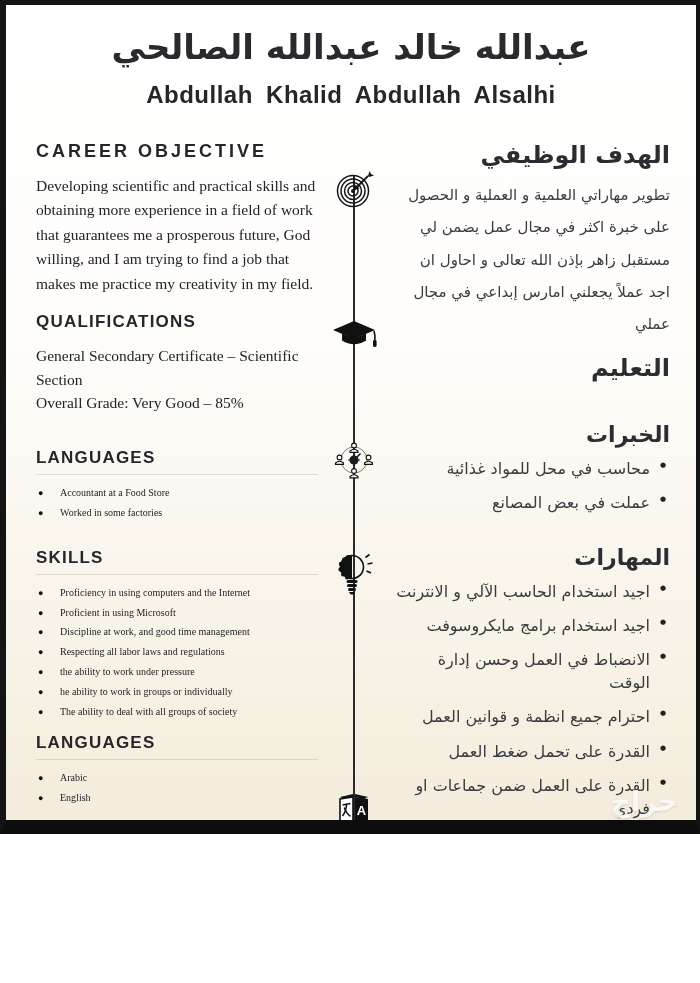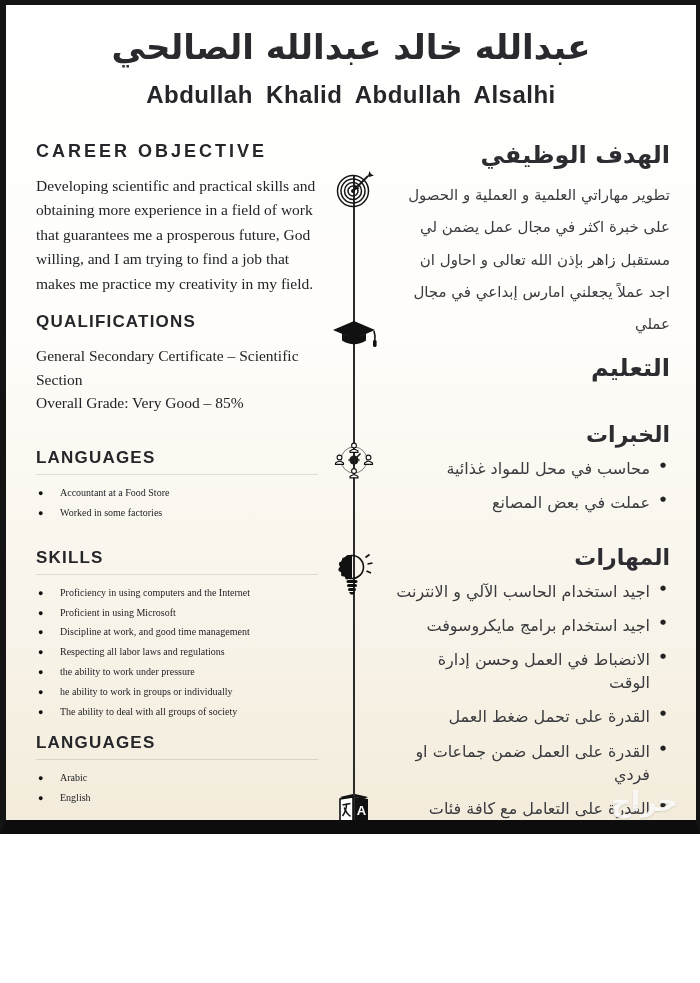--- a/index.html
+++ b/index.html
@@ -255,20 +255,21 @@
             <li>عملت في بعض المصانع</li>
           </ul>
       </section>
 
       <section class="arsec-skills">
         <h3 class="ah">المهارات</h3>
         <ul class="ar-bullets">
             <li>اجيد استخدام الحاسب الآلي و الانترنت</li>
             <li>اجيد استخدام برامج مايكروسوفت</li>
             <li>الانضباط في العمل وحسن إدارة الوقت</li>
+            <li>احترام جميع انظمة و قوانين العمل</li>
             <li>القدرة على تحمل ضغط العمل</li>
             <li>القدرة على العمل ضمن جماعات او فردي</li>
             <li>القدرة على التعامل مع كافة فئات المجتمع</li>
           </ul>
       </section>
 
       <section>
         <h3 class="ah" style="font-size:20px">اللغات</h3>
         <ul class="ar-bullets">
             <li>اللغة العربية</li>

